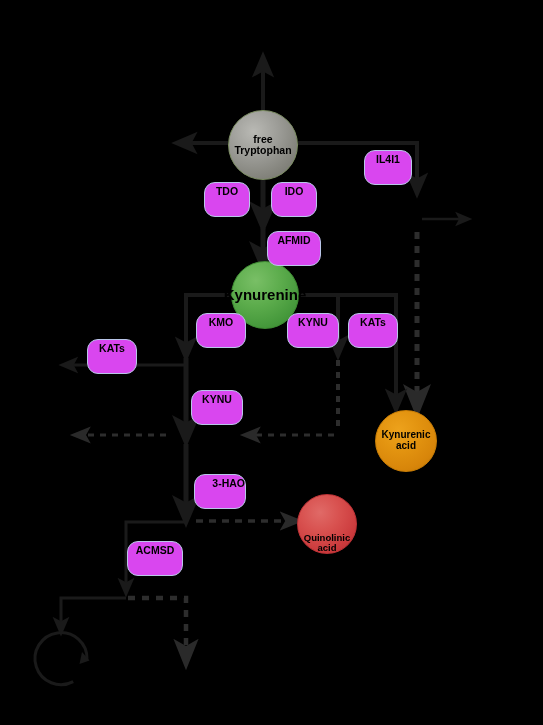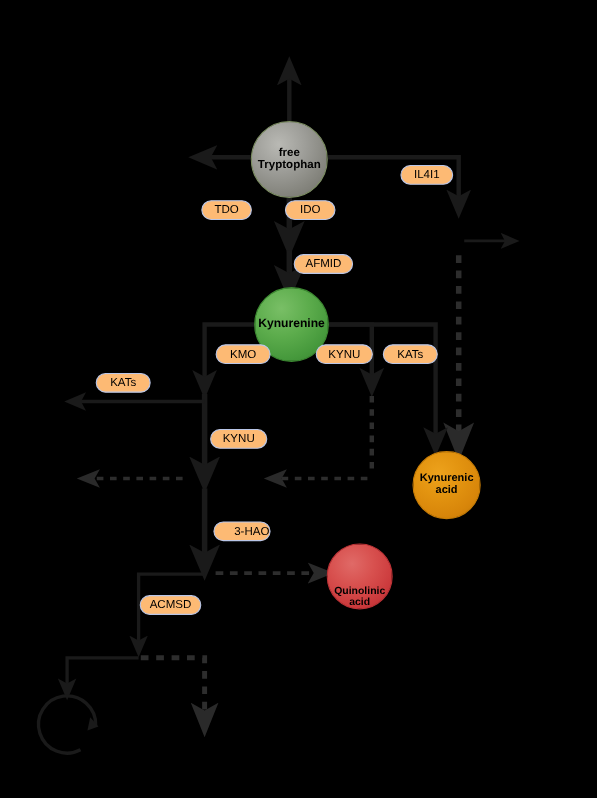--- a/index.html
+++ b/index.html
@@ -44,21 +44,21 @@
   .node span { display: block; padding: 0 2px; }
 
   .node-tryptophan {
     left: 228px; top: 110px; width: 70px; height: 70px;
     font-size: 10.5px;
     background: radial-gradient(circle at 36% 30%, #b9b9b4 0%, #9d9d98 38%, #86867f 68%, #6e6e67 100%);
     border: 1px solid #7d8f63;
   }
   .node-kynurenine {
     left: 231px; top: 261px; width: 68px; height: 68px;
-    font-size: 11px;
+    font-size: 15px;
     background: radial-gradient(circle at 36% 28%, #79bf66 0%, #5cac4c 40%, #46993c 72%, #35812d 100%);
     border: 1px solid #3d8a32;
   }
   .node-indol3aldehyde {
     left: 468px; top: 196px; width: 62px; height: 62px;
     font-size: 9.5px;
     background: radial-gradient(circle at 40% 34%, #1fb7ee 0%, #1293d8 34%, #0e63c0 70%, #0a3f9e 100%);
     border: 1px solid #0b4eac;
   }
   .node-kynurenicacid {
@@ -71,29 +71,29 @@
     left: 297px; top: 494px; width: 60px; height: 60px;
     font-size: 9.5px;
     background: radial-gradient(circle at 38% 30%, #e06a67 0%, #d8514f 36%, #cc3b3d 70%, #b32c31 100%);
     border: 1px solid #bd3236;
     align-items: flex-end;
   }
 
   
   .enzyme {
     position: absolute;
-    background: #fdba74;
+    background: #d946ef;
     border: 1.6px solid #b9c6e8;
     border-radius: 11px;
-    height: 18px;
+    height: 35px;
     line-height: 17px;
     text-align: center;
     font-size: 10.5px;
     color: #000000;
-    font-weight: normal;
+    font-weight: bold;
     box-sizing: border-box;
     z-index: 6;
     white-space: nowrap;
     user-select: none;
   }
 </style>
 </head>
 <body>
 
 <div id="canvas">
@@ -208,23 +208,23 @@
     </span>
   </div>
 
   <div class="node node-quinolinicacid">
     <span>
       <span>Quinolinic</span>
       <span>acid</span>
     </span>
   </div>
 
-  <div class="enzyme" style="left:183px; top:182px; width:46px;">TDO</div>
-
-  <div class="enzyme" style="left:259px; top:182px; width:46px;">IDO</div>
+  <div class="enzyme" style="left:204px; top:182px; width:46px;">TDO</div>
+
+  <div class="enzyme" style="left:271px; top:182px; width:46px;">IDO</div>
 
   <div class="enzyme" style="left:364px; top:150px; width:48px;">IL4I1</div>
 
   <div class="enzyme" style="left:267px; top:231px; width:54px;">AFMID</div>
 
   <div class="enzyme" style="left:196px; top:313px; width:50px;text-align:center;">KMO</div>
 
   <div class="enzyme" style="left:287px; top:313px; width:52px;">KYNU</div>
 
   <div class="enzyme" style="left:348px; top:313px; width:50px;">KATs</div>

